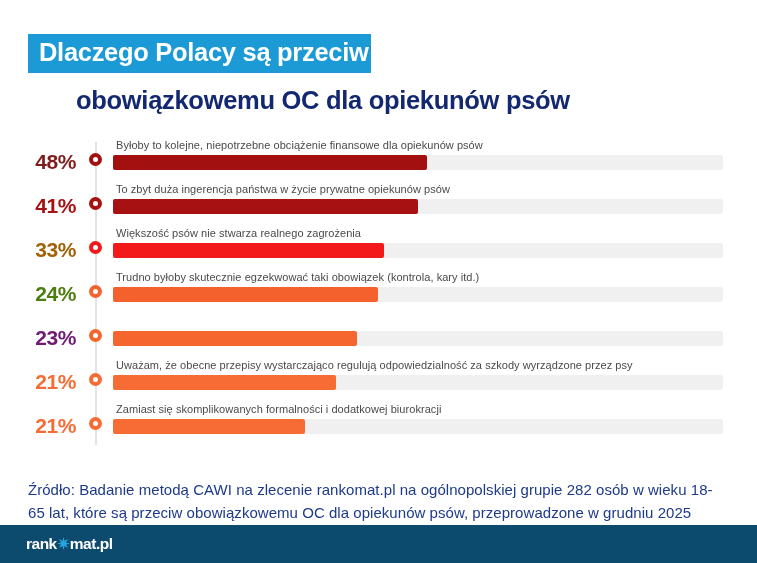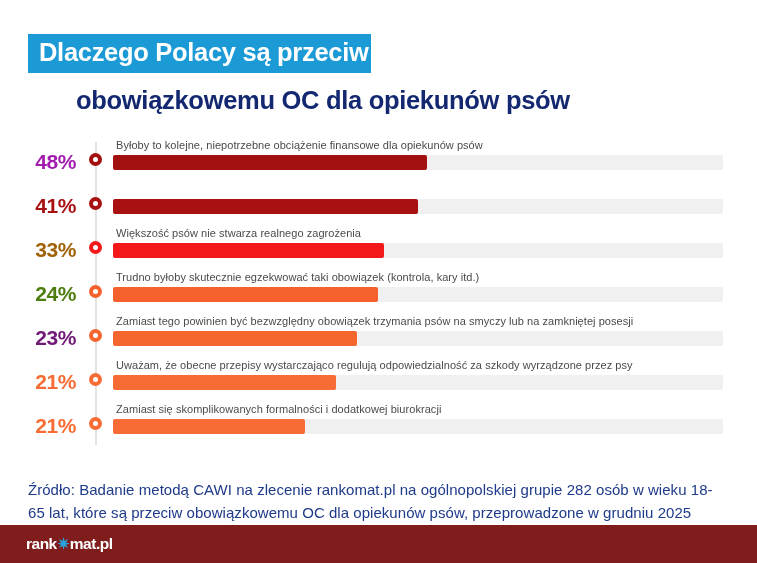--- a/index.html
+++ b/index.html
@@ -146,31 +146,32 @@
     <div class="title-line1-wrap">
       <span class="title-line1" style="background: rgb(27, 154, 214);">Dlaczego Polacy są przeciw</span>
     </div>
     <div class="title-line2" style="color: rgb(19, 40, 112);">obowiązkowemu OC dla opiekunów psów</div>
   </div>
 
   <div id="chart">
     <div class="axis-line"></div>
 
     <div class="row" style="top:0px;">
-      <div class="pct" style="color: #a21caf;">48%</div>
+      <div class="pct" style="color: #7f1d1d;">48%</div>
       <div class="marker" style="border-color: rgb(163, 16, 16);"></div>
       <div class="bar-label">Byłoby to kolejne, niepotrzebne obciążenie finansowe dla opiekunów psów</div>
       <div class="track">
         <div class="fill" style="width: 51.5%; background: rgb(163, 16, 16);"></div>
       </div>
     </div>
 
     <div class="row" style="top:44px;">
       <div class="pct" style="color: rgb(168, 17, 18);">41%</div>
       <div class="marker" style="border-color: rgb(168, 17, 18);"></div>
+      <div class="bar-label">To zbyt duża ingerencja państwa w życie prywatne opiekunów psów</div>
       <div class="track">
         <div class="fill" style="width: 50%; background: rgb(168, 17, 18);"></div>
       </div>
     </div>
 
     <div class="row" style="top:88px;">
       <div class="pct" style="color: #a16207;">33%</div>
       <div class="marker" style="border-color: rgb(243, 25, 27);"></div>
       <div class="bar-label">Większość psów nie stwarza realnego zagrożenia</div>
       <div class="track">
@@ -183,21 +184,20 @@
       <div class="marker" style="border-color: rgb(245, 97, 45);"></div>
       <div class="bar-label">Trudno byłoby skutecznie egzekwować taki obowiązek (kontrola, kary itd.)</div>
       <div class="track">
         <div class="fill" style="width: 43.5%; background: rgb(245, 97, 45);"></div>
       </div>
     </div>
 
     <div class="row" style="top:176px;">
       <div class="pct" style="color: #701a75;">23%</div>
       <div class="marker" style="border-color: rgb(245, 102, 47);"></div>
-      <div class="bar-label">Zamiast tego powinien być bezwzględny obowiązek trzymania psów na smyczy lub na zamkniętej posesji</div>
       <div class="track">
         <div class="fill" style="width: 40%; background: rgb(245, 102, 47);"></div>
       </div>
     </div>
 
     <div class="row" style="top:220px;">
       <div class="pct" style="color: rgb(246, 108, 52);">21%</div>
       <div class="marker" style="border-color: rgb(246, 108, 52);"></div>
       <div class="bar-label">Uważam, że obecne przepisy wystarczająco regulują odpowiedzialność za szkody wyrządzone przez psy</div>
       <div class="track">
@@ -210,21 +210,21 @@
       <div class="marker" style="border-color: rgb(246, 108, 52);"></div>
       <div class="bar-label">Zamiast się skomplikowanych formalności i dodatkowej biurokracji</div>
       <div class="track">
         <div class="fill" style="width: 31.5%; background: rgb(246, 108, 52);"></div>
       </div>
     </div>
   </div>
 
   <div id="source">Źródło: Badanie metodą CAWI na zlecenie rankomat.pl na ogólnopolskiej grupie 282 osób w wieku 18-65 lat, które są przeciw obowiązkowemu OC dla opiekunów psów, przeprowadzone w grudniu 2025 roku.</div>
 
-  <div id="footer" style="background: #7f1d1d;">
+  <div id="footer" style="background: #0c4a6e;">
     <div class="logo">
       <span>rank</span>
       <span class="logo-star" style="color: rgb(41, 163, 221);">✷</span>
       <span>mat.pl</span>
     </div>
   </div>
 
 </div>
 
 </body></html>

